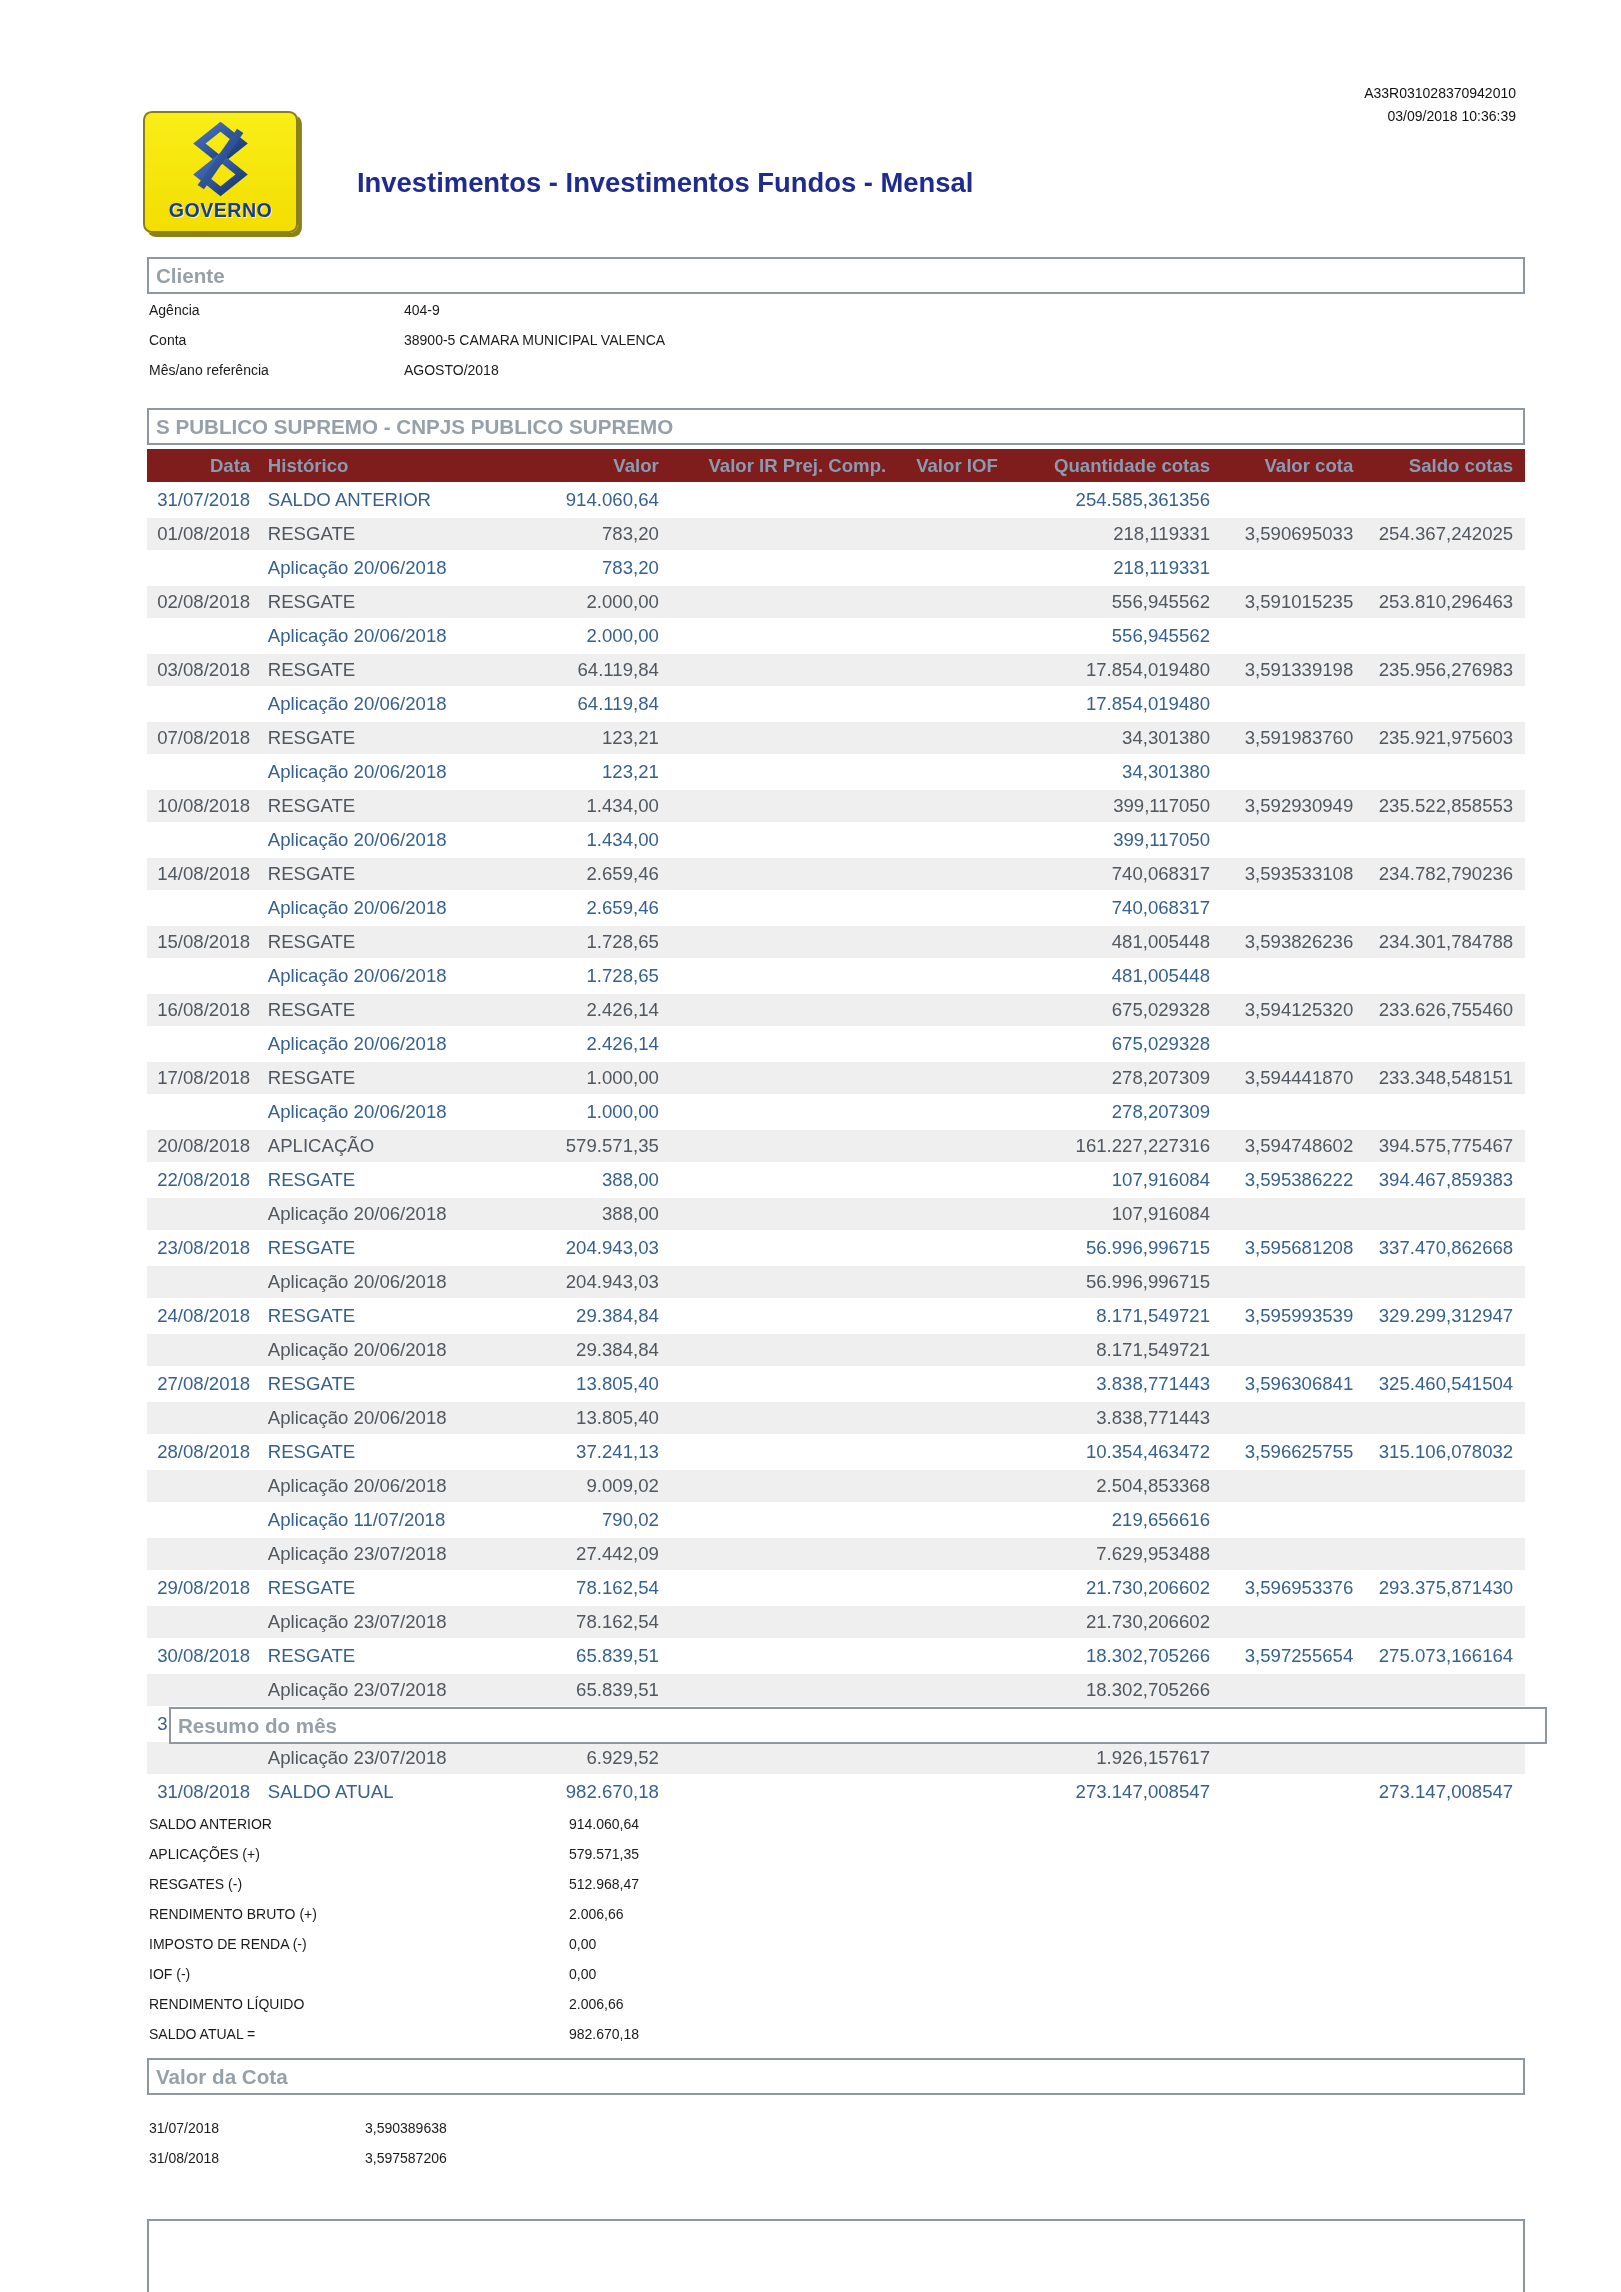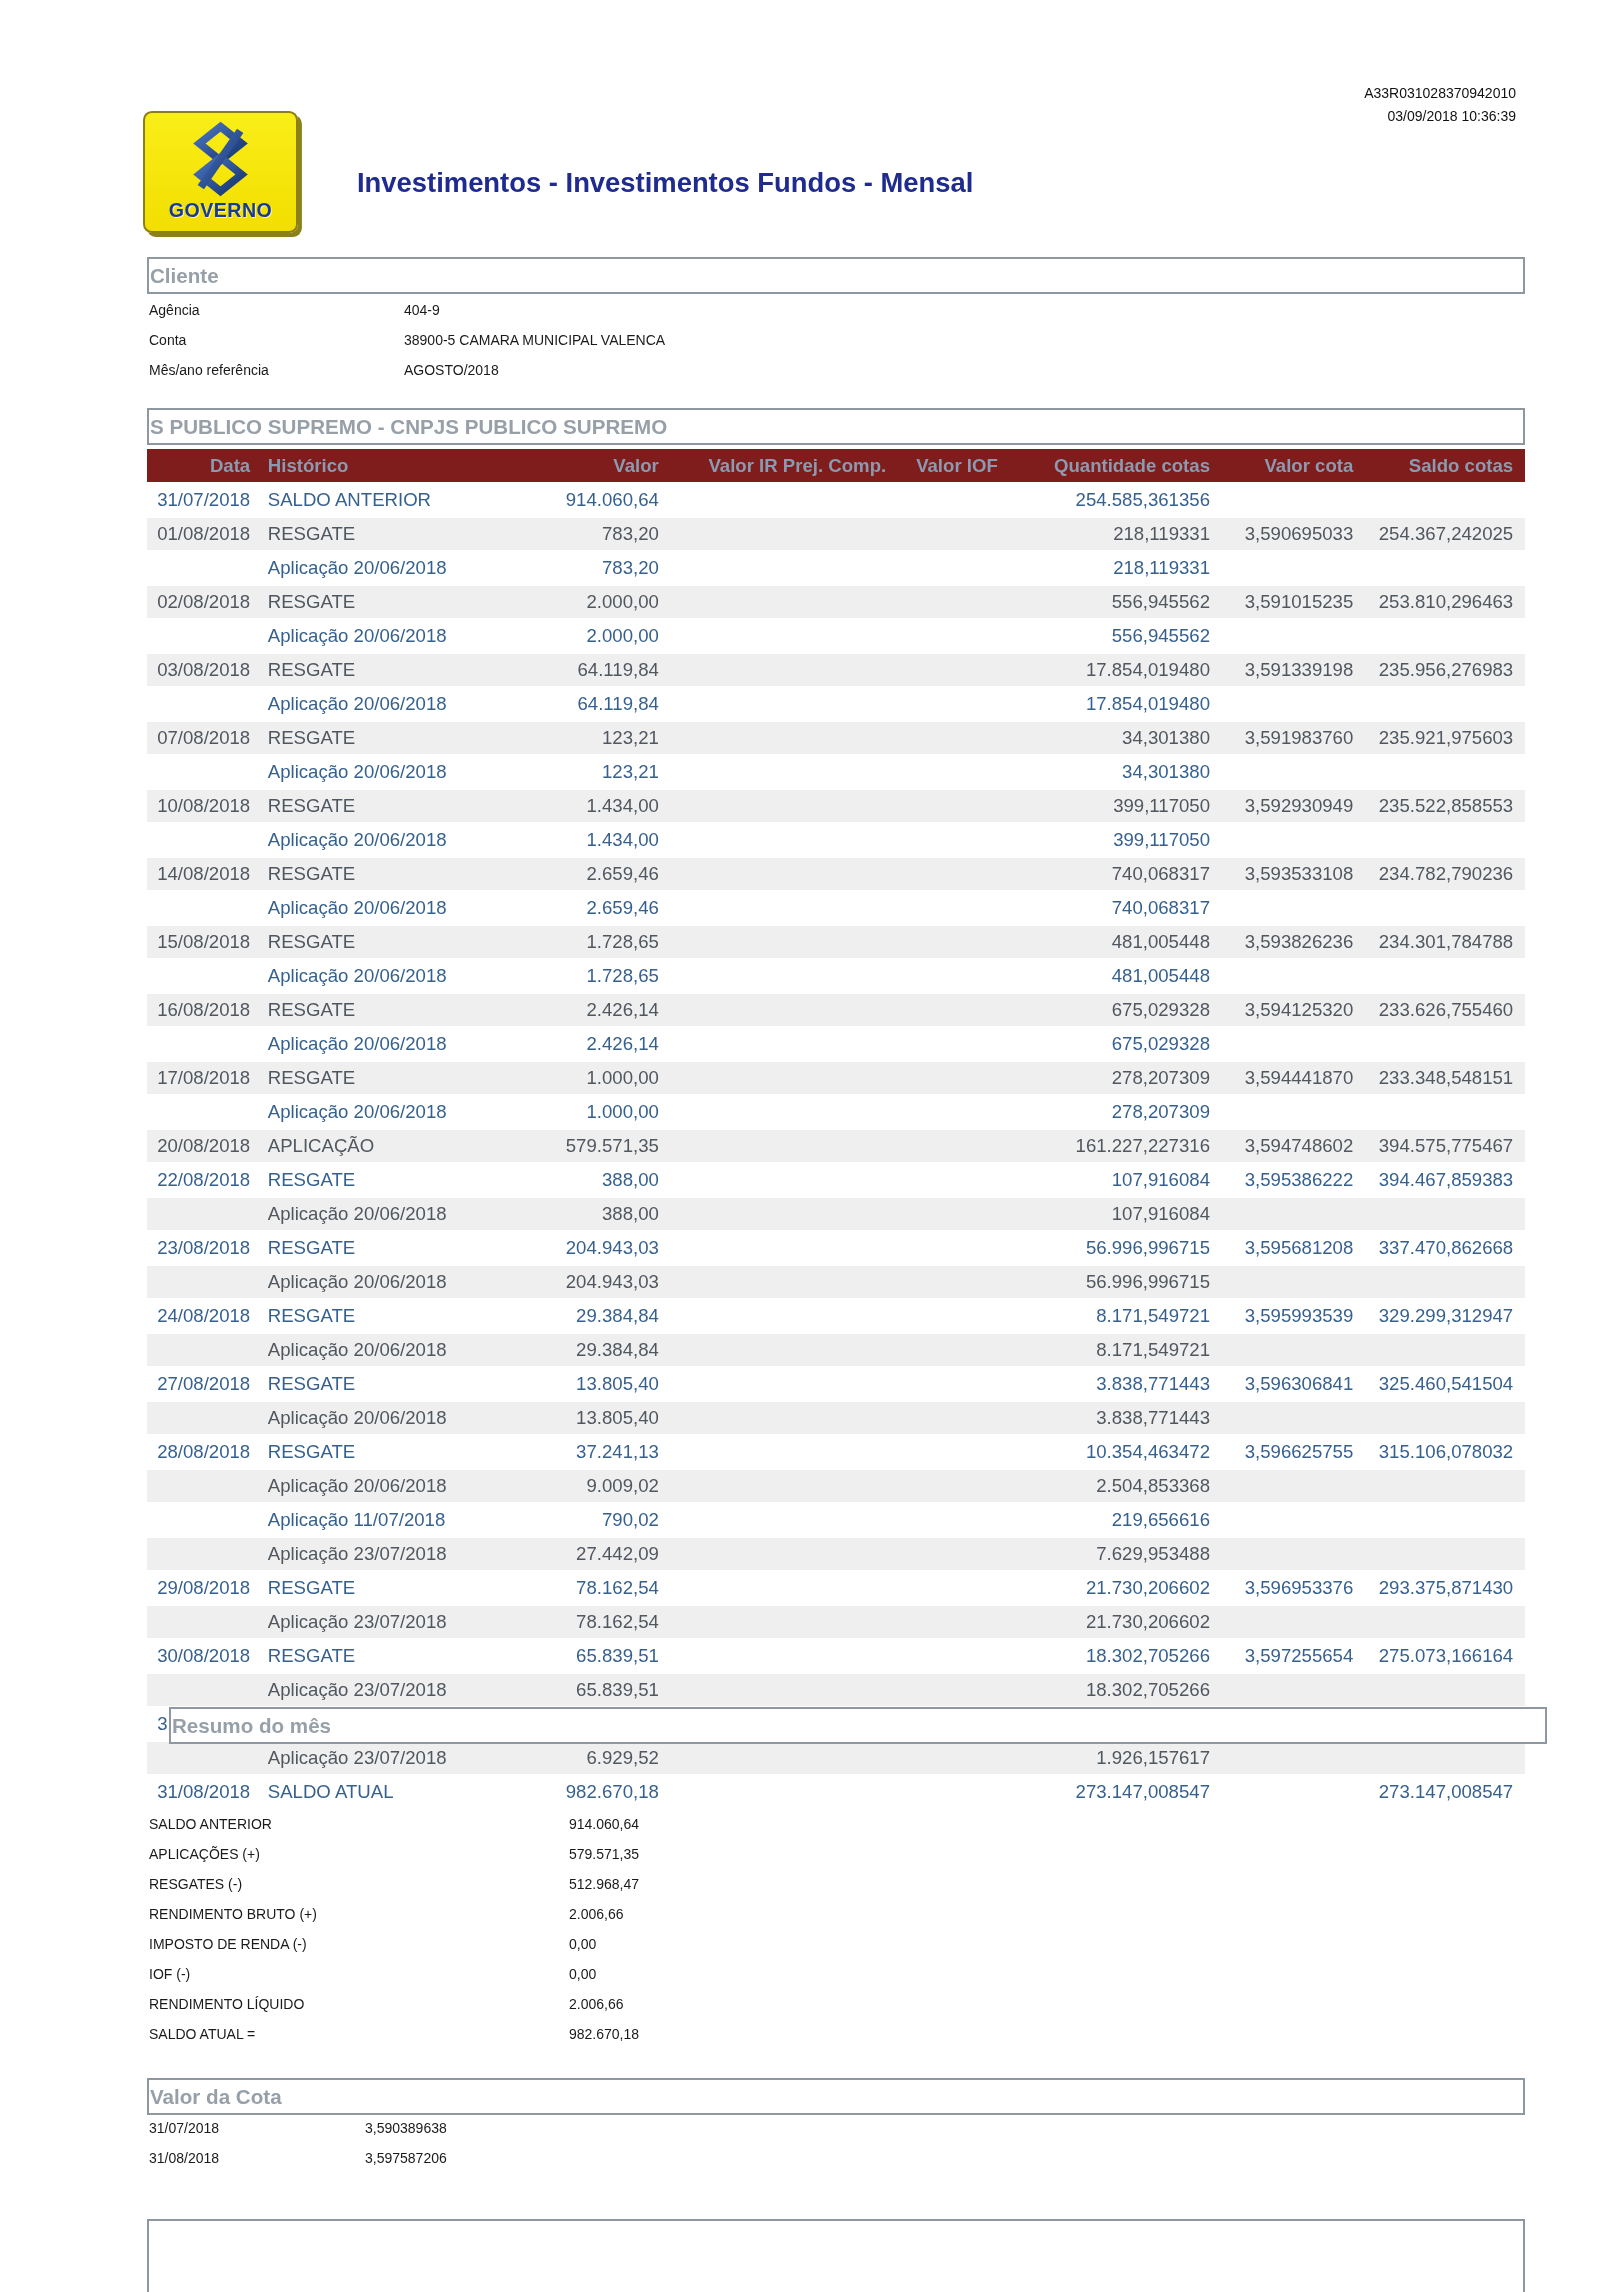--- a/index.html
+++ b/index.html
@@ -35,21 +35,21 @@
   }
   .page-title {
     position:absolute; left:345px; top:155px; margin:12px;
     font-size:27.4px; font-weight:bold; color:#1f2b8f;
   }
 
   
   .section-box {
     position:absolute; left:147px; width:1378px; height:37px;
     border:2px solid #8f97a0; box-sizing:border-box;
-    display:flex; align-items:center; padding-left:1px;
+    display:flex; align-items:center; padding-left:7px;
     background:#fff;
   }
   .section-label { font-size:20.6px; font-weight:bold; color:#97a0a8; }
 
   
   .kv-block { position:absolute; left:147px; width:1378px; font-size:14px; }
   .kv-row { display:flex; height:30px; line-height:30px; }
   .kv-label { flex:none; padding-left:2px; }
   .kv-value { flex:none; }
   #cliente-fields .kv-label { width:255px; }
@@ -580,21 +580,21 @@
     <div class="kv-row">
       <span class="kv-label">RENDIMENTO LÍQUIDO</span>
       <span class="kv-value">2.006,66</span>
     </div>
     <div class="kv-row">
       <span class="kv-label">SALDO ATUAL =</span>
       <span class="kv-value">982.670,18</span>
     </div>
   </div>
 
-<div class="section-box" style="top:2058px;margin-top:20px;">
+<div class="section-box" style="top:2058px;">
   <span class="section-label">Valor da Cota</span>
 </div>
 <div class="kv-block" id="cota-rows" style="top:2113px;">
     <div class="kv-row">
       <span class="kv-label">31/07/2018</span>
       <span class="kv-value">3,590389638</span>
     </div>
     <div class="kv-row">
       <span class="kv-label">31/08/2018</span>
       <span class="kv-value">3,597587206</span>

